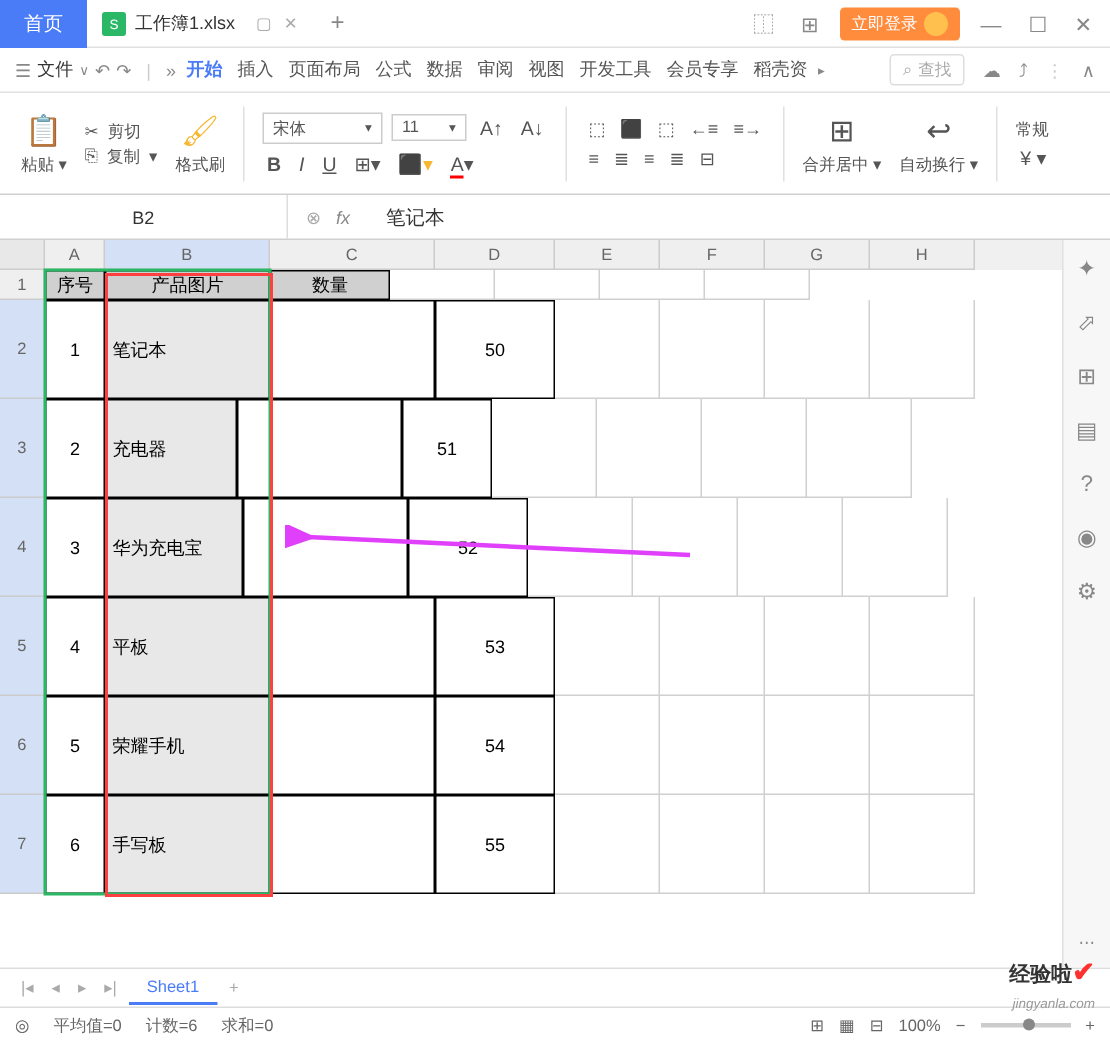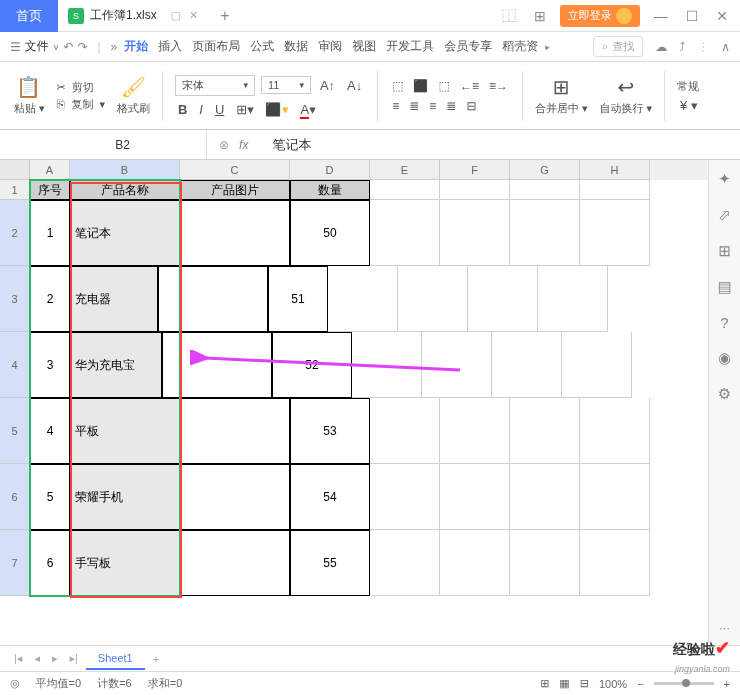--- a/index.html
+++ b/index.html
@@ -35,21 +35,21 @@
     .tool-btn-lg { display: flex; flex-direction: column; align-items: center; gap: 2px; font-size: 11px; color: #555; cursor: pointer; }
     .tool-icon-lg { font-size: 20px; color: #555; }
     .tool-row { display: flex; align-items: center; gap: 6px; font-size: 11px; color: #555; }
     .font-select { border: 1px solid #ccc; padding: 2px 6px; font-size: 11px; width: 80px; display: flex; justify-content: space-between; align-items: center; }
     .size-select { border: 1px solid #ccc; padding: 2px 6px; font-size: 11px; width: 50px; display: flex; justify-content: space-between; align-items: center; }
     .fmt-btn { font-size: 13px; padding: 0 3px; cursor: pointer; color: #555; }
     .align-btn { font-size: 12px; padding: 0 2px; cursor: pointer; color: #555; }
     
     
     .formula-bar { height: 30px; display: flex; align-items: center; border-bottom: 1px solid #d0d0d0; }
-    .name-box { width: 168px; border-right: 1px solid #ddd; padding: 0 10px; font-size: 12px; text-align: center; color: #333; height: 100%; display: flex; align-items: center; justify-content: center; margin-left: 39px; }
+    .name-box { width: 192px; border-right: 1px solid #ddd; padding: 0 10px; font-size: 12px; text-align: center; color: #333; height: 100%; display: flex; align-items: center; justify-content: center; }
     .fx-area { display: flex; align-items: center; gap: 10px; padding: 0 12px; }
     .fx-label { font-style: italic; color: #888; font-size: 12px; }
     .formula-input { font-size: 13px; color: #333; padding-left: 12px; }
     
     
     .sheet-area { position: relative; height: 485px; overflow: hidden; display: flex; }
     .sheet-main { flex: 1; position: relative; }
     .col-headers { display: flex; height: 20px; background: #f0f0f0; }
     .corner { width: 30px; border-right: 1px solid #ccc; border-bottom: 1px solid #ccc; background: #e8e8e8; }
     .col-h { border-right: 1px solid #ccc; border-bottom: 1px solid #ccc; text-align: center; font-size: 11px; color: #666; display: flex; align-items: center; justify-content: center; background: #efefef; }
@@ -250,21 +250,20 @@
       <div class="col-h" style="width:70px;">E</div>
       <div class="col-h" style="width:70px;">F</div>
       <div class="col-h" style="width:70px;">G</div>
       <div class="col-h" style="width:70px;">H</div>
     </div>
     <div class="rows">
 
       <div class="row" style="height:20px;">
         <div class="row-h">1</div>
         <div class="cell hdr center" style="width:40px;">序号</div>
-        <div class="cell hdr center" style="width:110px;">产品名称</div>
         <div class="cell hdr center" style="width:110px;">产品图片</div>
         <div class="cell hdr center" style="width:80px;">数量</div>
         <div class="cell" style="width:70px;"></div>
         <div class="cell" style="width:70px;"></div>
         <div class="cell" style="width:70px;"></div>
         <div class="cell" style="width:70px;"></div>
       </div>
 
       <div class="row" style="height:66px;">
         <div class="row-h sel">2</div>

